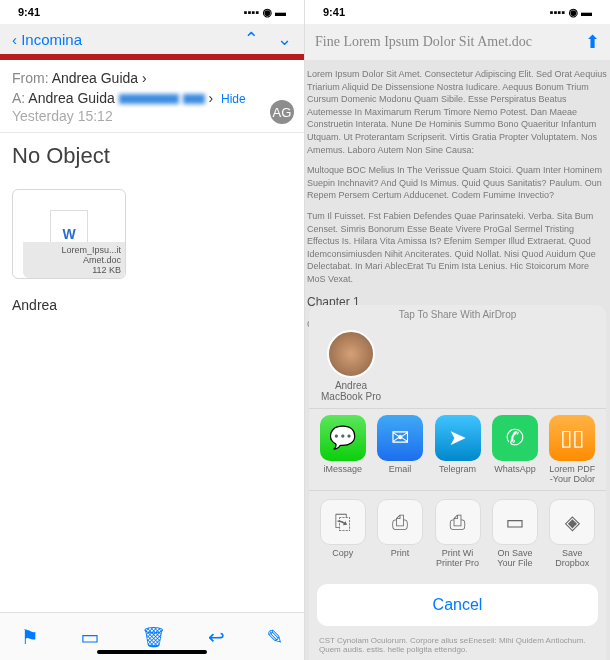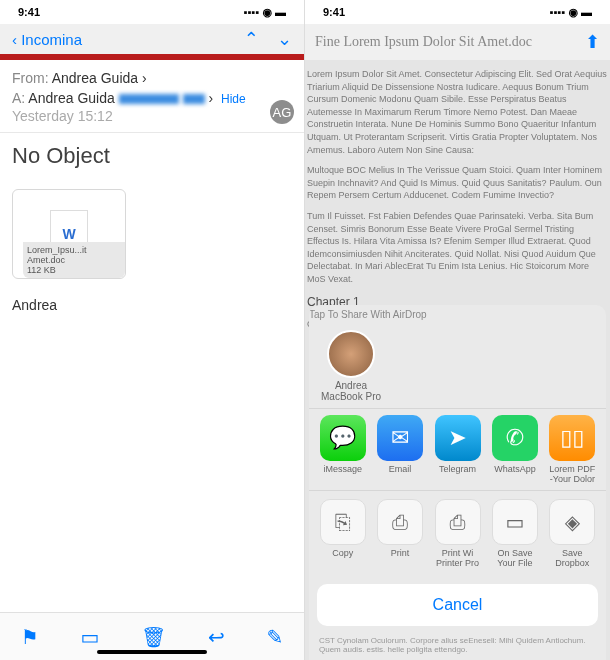--- a/index.html
+++ b/index.html
@@ -15,33 +15,33 @@
     .msg-header { padding: 8px 12px; border-bottom: 1px solid #e8e8e8; position: relative; }
     .msg-row { font-size: 14px; color: #333; padding: 2px 0; }
     .msg-label { color: #888; }
     .timestamp { font-size: 14px; color: #aaa; }
     .avatar-badge { position: absolute; right: 10px; top: 8px; width: 24px; height: 24px; border-radius: 50%; background: #8d8d8d; color: #fff; font-size: 13px; display: flex; align-items: center; justify-content: center; margin-top: 32px; }
     .blur-bar { display: inline-block; width: 60px; height: 10px; background: #3d8de0; filter: blur(2px); vertical-align: middle; }
     .hide-link { color: #007aff; font-size: 12px; margin-left: 4px; }
     .subject { padding: 10px 12px; font-size: 22px; color: #404040; }
     .attachment-box { margin: 10px 12px; width: 114px; height: 90px; border: 1px solid #d8d8d8; border-radius: 6px; display: flex; flex-direction: column; align-items: center; justify-content: center; position: relative; }
     .att-icon { width: 38px; height: 48px; background: #fff; border: 1px solid #ddd; display: flex; align-items: center; justify-content: center; color: #2a6dd1; font-size: 14px; font-weight: bold; }
-    .att-footer { position: absolute; bottom: 0; left: 10px; right: 0; background: #e8e8e8; padding: 3px 4px; font-size: 9px; text-align: left; color: #555; border-radius: 0 0 6px 6px; }
+    .att-footer { position: absolute; bottom: 0; left: 10px; right: 0; background: #e8e8e8; padding: 3px 4px; font-size: 9px; text-align: right; color: #555; border-radius: 0 0 6px 6px; }
     .body-text { padding: 8px 12px; font-size: 14px; color: #333; }
     .toolbar { position: absolute; bottom: 0; left: 0; right: 0; height: 48px; display: flex; justify-content: space-around; align-items: center; border-top: 1px solid #e0e0e0; background: #fafafa; }
     .tb-icon { color: #007aff; font-size: 20px; }
     .home-ind { position: absolute; bottom: 6px; left: 50%; transform: translateX(-50%); width: 110px; height: 4px; background: #000; border-radius: 3px; }
     .doc-nav { height: 36px; display: flex; justify-content: center; align-items: center; padding: 0 10px; background: #f0f0f0; font-family: Liberation Serif, serif; }
     .doc-title { font-size: 14px; color: #888; text-align: left; flex: 1; }
     .share-icon { color: #007aff; font-size: 18px; }
     .doc-body { padding: 8px 2px; font-size: 9px; line-height: 1.4; color: #888; overflow: hidden; }
     .doc-body p { margin-bottom: 8px; }
     .chapter { font-size: 12px; color: #555; margin-top: 6px; }
     .share-sheet { position: absolute; bottom: 0; left: 4px; right: 4px; background: #eaeaea; border-radius: 10px 10px 0 0; overflow: hidden; }
-    .ss-title { text-align: left; font-size: 10px; color: #888; padding: 4px 0; }
+    .ss-title { text-align: center; font-size: 10px; color: #888; padding: 4px 0; }
     .airdrop-row { padding: 6px 12px 6px; display: flex; }
     .airdrop-target { text-align: center; font-size: 10px; color: #666; }
     .airdrop-avatar { width: 48px; height: 48px; border-radius: 50%; background: radial-gradient(circle, #d4a078, #8b6040); background-size: cover; margin: 0 auto 2px; border: 2px solid #fff; }
     .icon-row { display: flex; padding: 6px 8px; gap: 6px; border-top: 1px solid #d6d6d6; }
     .app-item { flex: 1; text-align: center; font-size: 9px; color: #666; }
     .app-icon { width: 46px; height: 46px; border-radius: 10px; margin: 0 auto 3px; display: flex; align-items: center; justify-content: center; font-size: 22px; color: #fff; }
     .i-msg { background: linear-gradient(#5ce65c, #0bcf0b); }
     .i-mail { background: linear-gradient(#3fa9f5, #1d6ef0); }
     .i-tg { background: linear-gradient(#40c4ff, #0088cc); }
     .i-wa { background: #25d366; }

